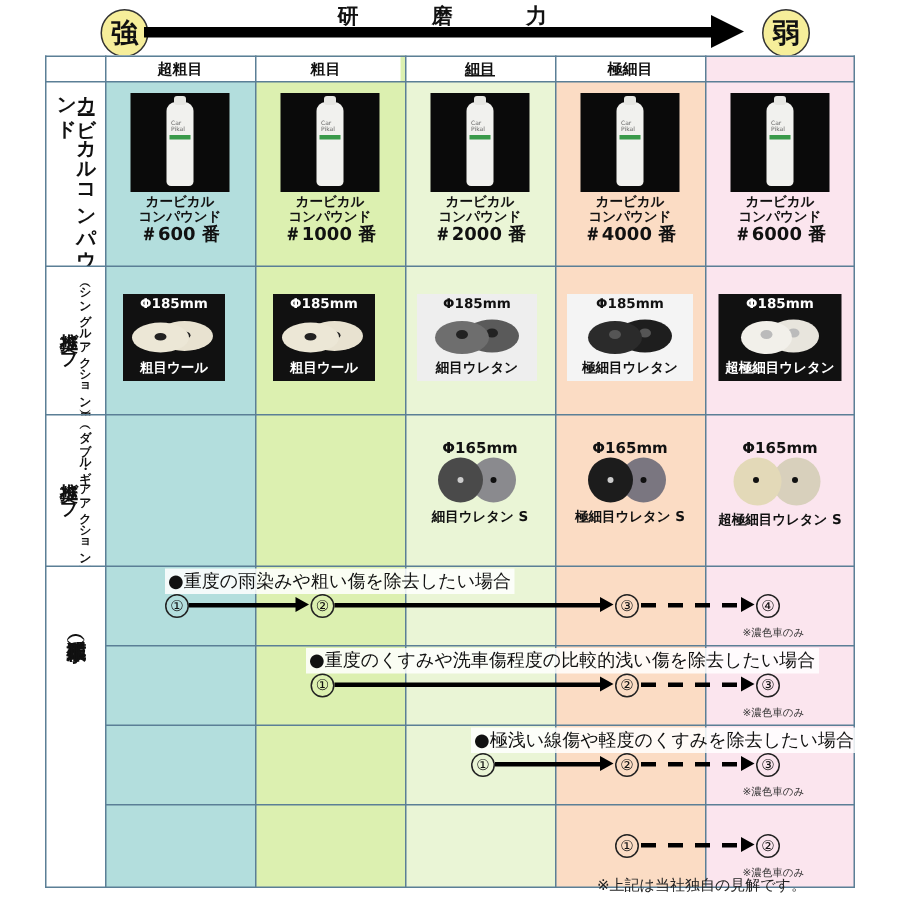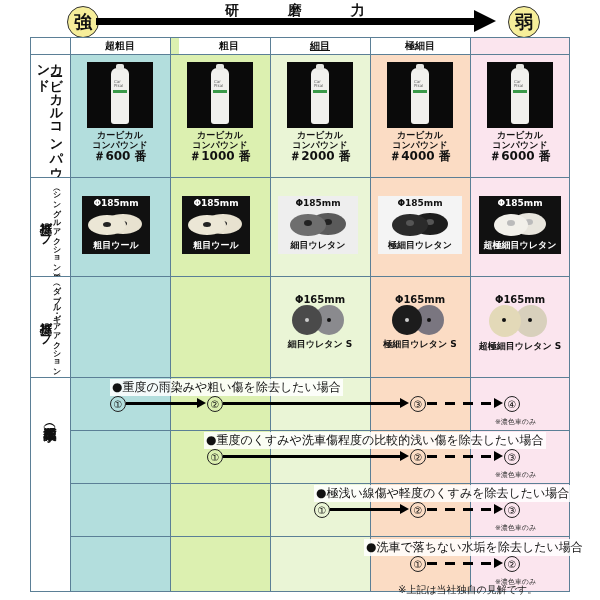--- a/index.html
+++ b/index.html
@@ -61,21 +61,21 @@
 <div class="table">
 
   <div class="colbg" style="left:40px;width:100px;background:#b3dedd;"></div>
   <div class="colbg" style="left:140px;width:100px;background:#dcf0b0;"></div>
   <div class="colbg" style="left:240px;width:100px;background:#eaf5d6;"></div>
   <div class="colbg" style="left:340px;width:100px;background:#fbdcc4;"></div>
   <div class="colbg" style="left:440px;width:100px;background:#fbe5ee;"></div>
 
   <div class="hdr" style="left:0;width:40px;"></div>
   <div class="hdr" style="left:40px;width:100px;">超粗目</div>
-  <div class="hdr" style="left:149px;width:100px;">粗目</div>
+  <div class="hdr" style="left:137px;width:100px;">粗目</div>
   <div class="hdr" style="left:240px;width:100px;text-decoration:underline;">細目</div>
   <div class="hdr" style="left:340px;width:100px;">極細目</div>
 
   <div class="rowlabel" style="top:18px;height:122px;">
     <span class="vert">カービカルコンパウンド</span>
   </div>
   <div class="rowlabel" style="top:141px;height:98px;">
     <span class="vert" style="font-size:12px;">推奨バフ</span>
     <span class="vert-sm">（シングルアクション用）</span>
   </div>
@@ -284,21 +284,20 @@
   <div class="case" style="left:284px;top:448px;">●極浅い線傷や軽度のくすみを除去したい場合</div>
   <div class="step" style="left:284px;top:465px;">①</div>
   <div class="solid" style="left:300px;top:471px;width:71px;"></div>
   <div class="head" style="left:370px;top:467px;"></div>
   <div class="step" style="left:380px;top:465px;">②</div>
   <div class="dashed" style="left:397px;top:471px;width:68px;"></div>
   <div class="head" style="left:464px;top:467px;"></div>
   <div class="step" style="left:474px;top:465px;">③</div>
   <div class="note" style="left:465px;top:486px;">※濃色車のみ</div>
 
-  <div class="case" style="left:334px;top:502px;">●洗車で落ちない水垢を除去したい場合</div>
   <div class="step" style="left:380px;top:519px;">①</div>
   <div class="dashed" style="left:397px;top:525px;width:68px;"></div>
   <div class="head" style="left:464px;top:521px;"></div>
   <div class="step" style="left:474px;top:519px;">②</div>
   <div class="note" style="left:465px;top:540px;">※濃色車のみ</div>
 </div>
 
 <div class="footer">※上記は当社独自の見解です。</div>
 
 </body></html>

